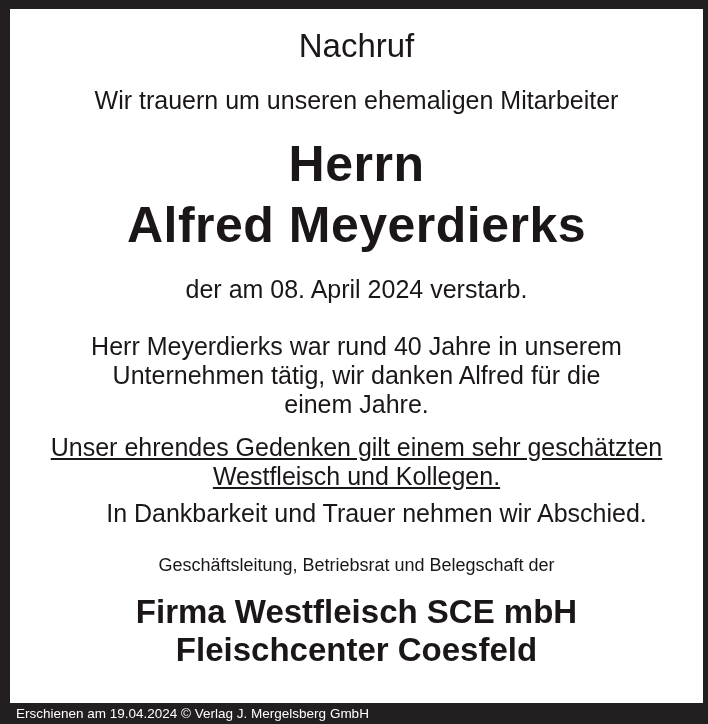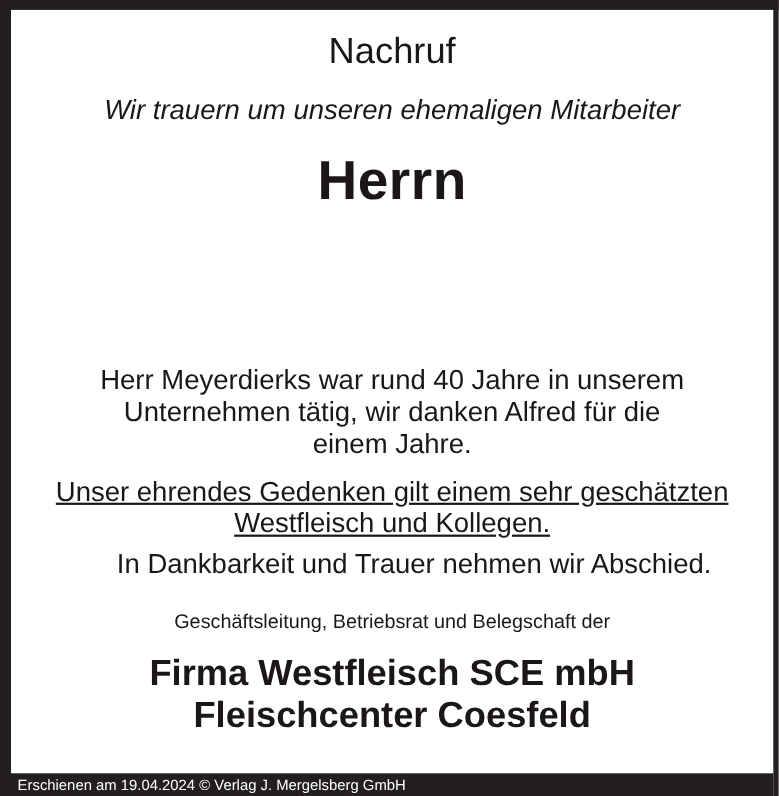--- a/index.html
+++ b/index.html
@@ -21,21 +21,21 @@
     color: var(--ink, #1b1718);
   }
   .line, .block {
     position: absolute;
     left: 0;
     right: 0;
     text-align: center;
     white-space: nowrap;
   }
   .t-title      { top: 18px;  font-size: 33px; }
-  .t-intro      { top: 77px;  font-size: 25px; font-style: italic; }
+  .t-intro      { top: 77px;  font-size: 25px; }
   .t-salutation { top: 126px; font-size: 50px; font-weight: bold; letter-spacing: 0.5px; }
   .t-name       { top: 187px; font-size: 50px; font-weight: bold; letter-spacing: 0.5px; }
   .t-death      { top: 266px; font-size: 25px; }
   .t-para1      { top: 323px; font-size: 25px; line-height: 29px; }
   .t-para2      { top: 424px; font-size: 25px; line-height: 29px; text-decoration: underline; }
   .t-farewell   { top: 490px; font-size: 25px; padding-left: 40px; }
   .t-signature  { top: 546px; font-size: 18px; }
   .t-company    { top: 584px; font-size: 33px; font-weight: bold; line-height: 38px; }
   .footer-bar {
     position: absolute;
@@ -56,21 +56,23 @@
 <body>
 
 <div class="page">
 
   <div class="line t-title">Nachruf</div>
 
   <div class="line t-intro">Wir trauern um unseren ehemaligen Mitarbeiter</div>
 
   <div class="line t-salutation">Herrn</div>
 
+  <div class="line t-name">Alfred Meyerdierks</div>
 
+  <div class="line t-death">der am 08. April 2024 verstarb.</div>
 
   <div class="block t-para1">
     <div>Herr Meyerdierks war rund 40 Jahre in unserem</div>
     <div>Unternehmen tätig, wir danken Alfred für die</div>
     <div>einem Jahre.</div>
   </div>
 
   <div class="block t-para2">
     <div>Unser ehrendes Gedenken gilt einem sehr geschätzten</div>
     <div>Westfleisch und Kollegen.</div>

